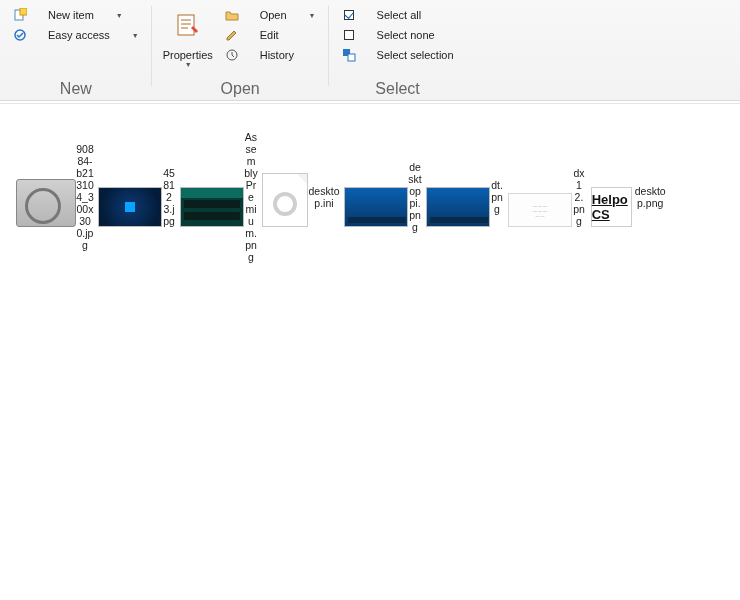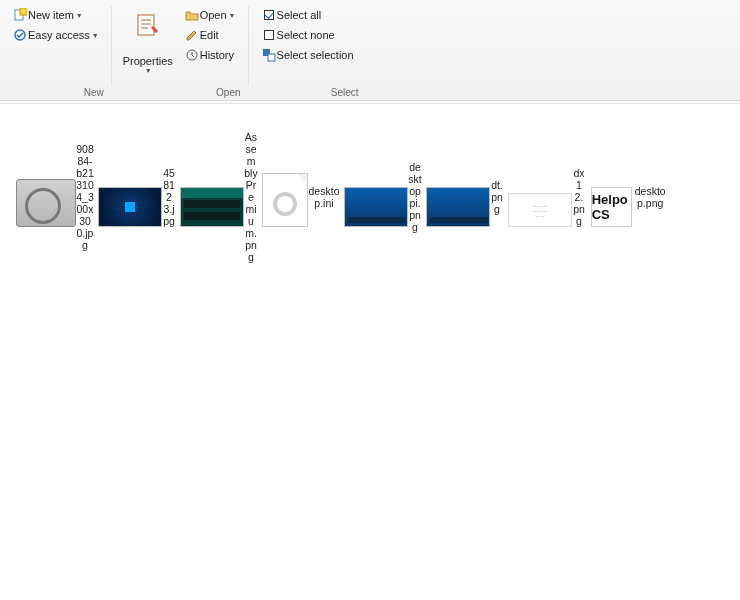--- a/index.html
+++ b/index.html
@@ -4,29 +4,29 @@
 <style>
 * { box-sizing: border-box; margin: 0; padding: 0; font-family: "Segoe UI", Tahoma, sans-serif; }
 body { width: 740px; height: 600px; background: #fff; overflow: hidden; font-size: 11px; color: #222; }
 
 .ribbon { background: linear-gradient(#f8f8f8,#f2f2f2); border-bottom: 1px solid #d9d9d9; height: 101px; position: relative; }
 .ribbon-groups { display: flex; align-items: flex-start; height: 100%; }
 .rgroup { display: flex; flex-direction: column; align-items: center; padding: 6px 8px 0 8px; height: 100%; position: relative; }
 .rgroup::after { content: ""; position: absolute; right: 0; top: 6px; bottom: 14px; width: 1px; background: #e1e1e1; }
 .rgroup:last-child::after { display:none; }
 .group-body { flex: 1; display: flex; align-items: flex-start; }
-.group-label { font-size: 10px; color: #666; padding-bottom: 2px; text-align:right; width:100%; }
+.group-label { font-size: 16px; color: #666; padding-bottom: 2px; text-align:center; width:100%; }
 .vt-list { display:flex; flex-direction:column; gap:2px; }
-.btn-row { display:flex; align-items:center; gap:1px; padding:1px 4px; border:1px solid transparent; border-radius:2px; cursor:default; white-space:nowrap; }
+.btn-row { display:flex; align-items:center; gap:21px; padding:1px 4px; border:1px solid transparent; border-radius:2px; cursor:default; white-space:nowrap; }
 .icon { width:14px; height:14px; display:inline-flex; align-items:center; justify-content:center; }
 .caret { font-size:7px; color:#555; margin-left:1px; }
 
 .big-btn { display:flex; flex-direction:column; align-items:center; justify-content:flex-start; padding:2px 6px; border:1px solid transparent; border-radius:2px; cursor:default; width:56px; }
 .big-icon { width:28px; height:28px; display:flex; align-items:center; justify-content:center; margin-top:2px; }
-.big-label { font-size:11px; text-align:center; line-height:12px; margin-top:16px; }
+.big-label { font-size:11px; text-align:center; line-height:12px; margin-top:10px; }
 
 .ribbon-underline { height:3px; background:#fff; border-bottom:1px solid #e5e5e5; }
 
 .files-area { padding:20px 0 0 14px; display:flex; flex-wrap:wrap; align-content:flex-start; gap:0; }
 .file-item { width:82px; display:flex; flex-direction:row; align-items:center; padding:4px 1px; border:1px solid transparent; border-radius:2px; cursor:default; }
 .thumb { width:68px; height:62px; display:flex; align-items:flex-end; justify-content:center; }
 .fname { font-size:10.5px; text-align:center; line-height:12px; margin-top:2px; word-break:break-all; max-width:80px; }
 
 
 .th-box { width:64px; height:40px; border:1px solid #bbb; background:#ddd; }
@@ -39,21 +39,21 @@
 .th-asm { background:#063a34; display:flex; flex-direction:column; }
 .th-asm-top{height:10px;background:#0b6b5f;}
 .th-asm-row{height:8px;background:#0a1f1c;margin:2px 3px;border-radius:1px;}
 .th-ini { width:46px; height:54px; border:1px solid #c9c9c9; background:#fff; position:relative; }
 .th-ini::before{content:"";position:absolute;right:0;top:0;border-style:solid;border-width:0 10px 10px 0;border-color:transparent #f2f2f2 transparent transparent;}
 .th-gear{position:absolute;left:10px;top:18px;width:24px;height:24px;border:4px solid #cfcfcf;border-radius:50%;}
 .th-win { background:linear-gradient(#0a5fb0,#07376a); position:relative; }
 .th-win::after{content:"";position:absolute;left:3px;bottom:3px;width:58px;height:6px;background:#0a2a49;}
 .th-dx12 { width:64px; height:34px; background:#fdfdfd; border:1px solid #d7d7d7; display:flex; align-items:center; justify-content:center; }
 .th-dx12-txt{font-size:4px;color:#888;line-height:5px;text-align:center;}
-.th-helpo { width:41px; height:40px; border:1px solid #ccc; background:#fff; display:flex; align-items:center; justify-content:center; font-weight:600; font-size:13px; color:#111; }
+.th-helpo { width:41px; height:40px; border:1px solid #ccc; background:#fff; display:flex; align-items:center; justify-content:center; font-weight:600; font-size:13px; color:#111;text-decoration:underline; }
 
 .sel-chk { width:10px; height:10px; border:1px solid #333; display:inline-block; position:relative; background:#fff; }
 .sel-chk.checked::after{content:"";position:absolute;left:1px;top:-1px;width:5px;height:7px;border-right:1.5px solid #0a5fb0;border-bottom:1.5px solid #0a5fb0;transform:rotate(40deg);}
 .rel{position:relative;}
 </style>
 </head>
 <body>
 
 <div class="ribbon">
   <div class="ribbon-groups">

